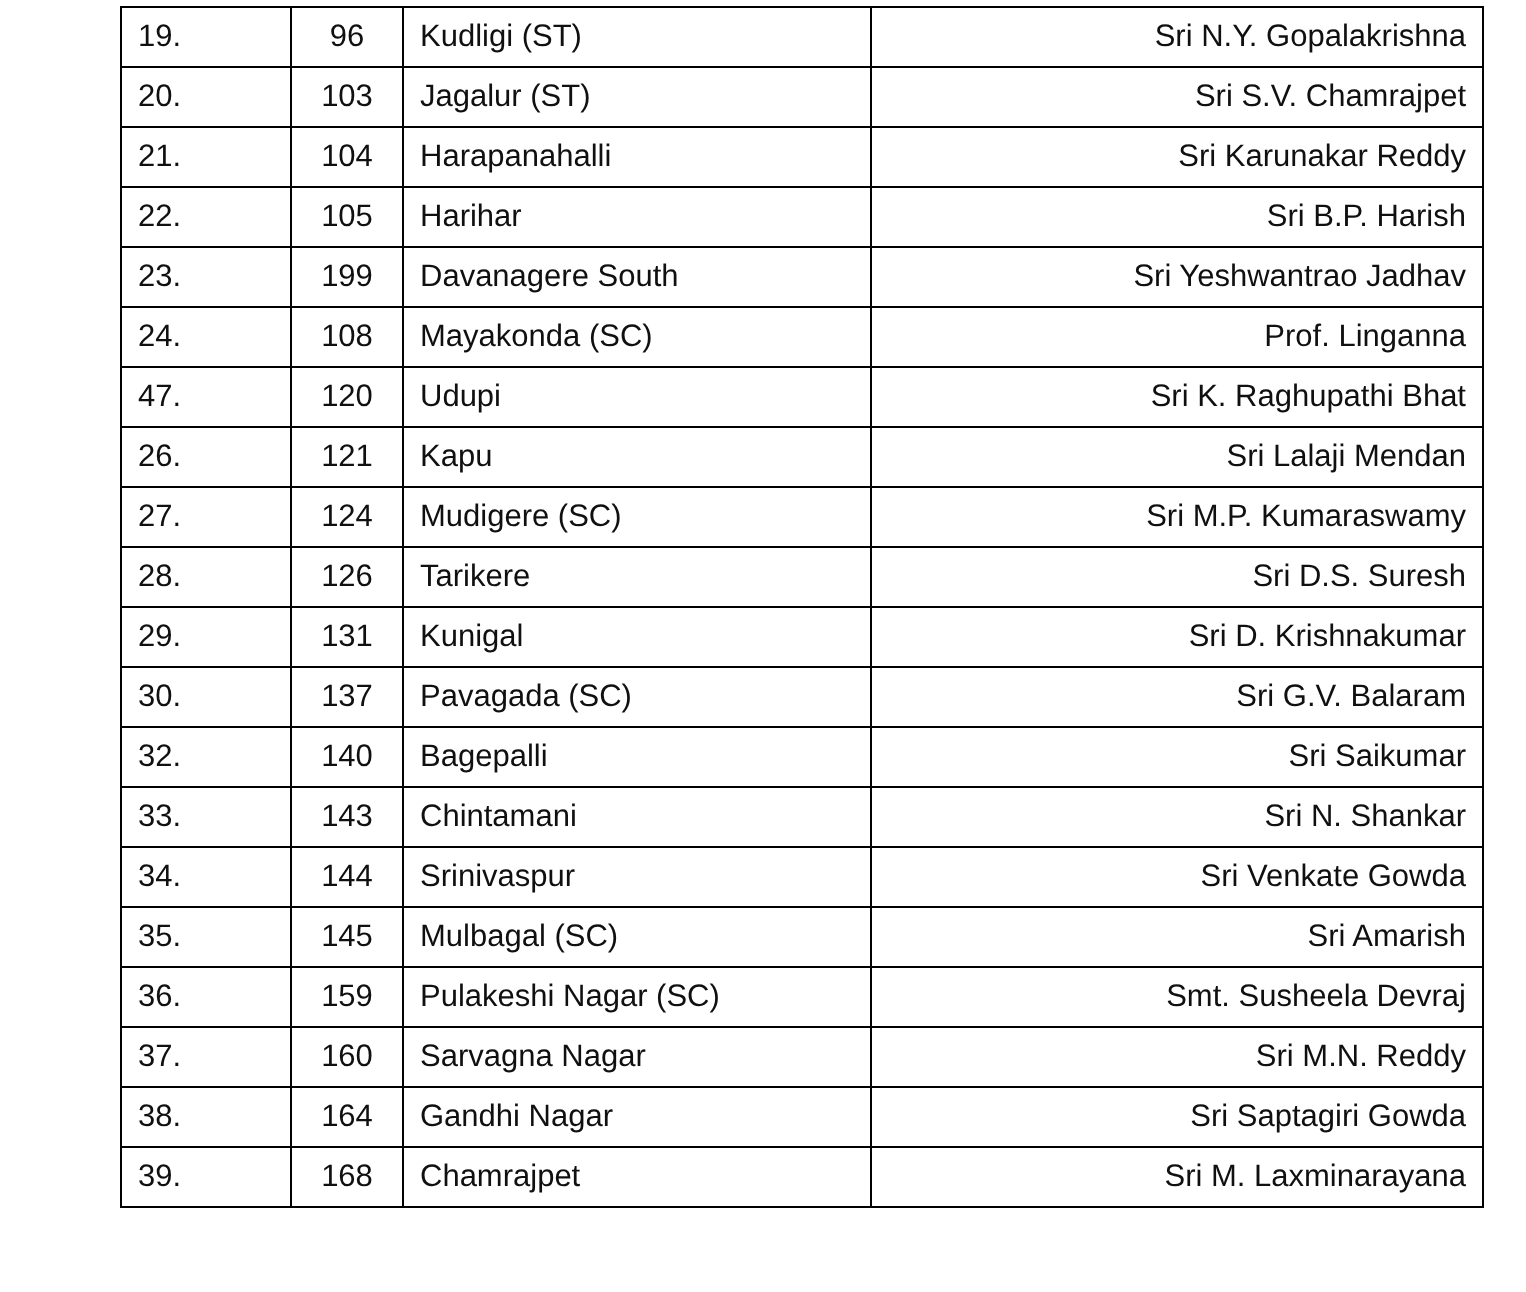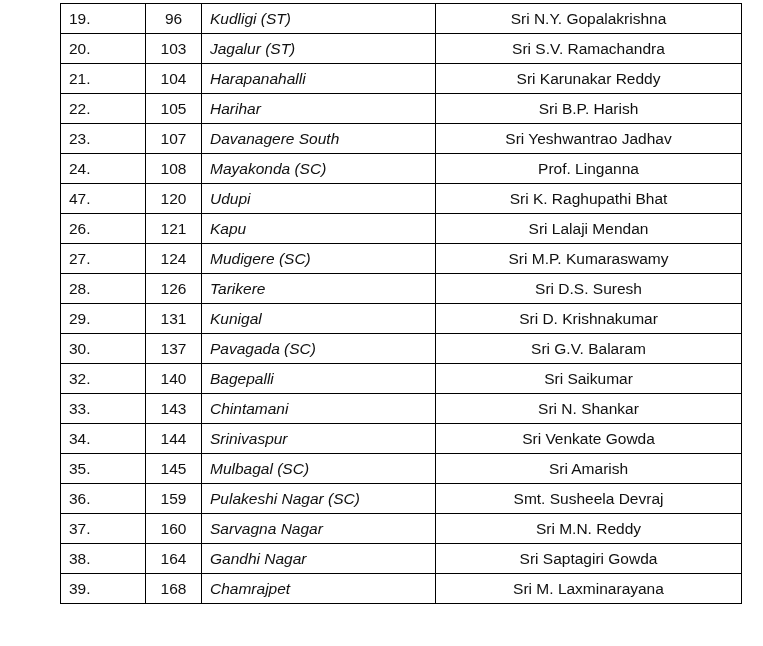--- a/index.html
+++ b/index.html
@@ -47,62 +47,61 @@
   }
   .col-number {
     width: 39px;
     text-align: center;
     padding-right: 7px;
   }
   .col-constituency {
     width: 217px;
     text-align: left;
     padding-left: 9px;
-    font-style: italic;
   }
   .col-candidate {
     width: 289px;
-    text-align: center;
+    text-align: right;
     padding-left: 9px;
     margin-top: 22px;
   }
 </style>
 </head>
 <body>
 
 <div class="page">
   <table class="candidate-table">
     <tbody>
         <tr>
           <td class="col-serial">19.</td>
           <td class="col-number">96</td>
           <td class="col-constituency">Kudligi (ST)</td>
           <td class="col-candidate">Sri N.Y. Gopalakrishna</td>
         </tr>
         <tr>
           <td class="col-serial">20.</td>
           <td class="col-number">103</td>
           <td class="col-constituency">Jagalur (ST)</td>
-          <td class="col-candidate">Sri S.V. Ramachandra</td>
+          <td class="col-candidate">Sri S.V. Chamrajpet</td>
         </tr>
         <tr>
           <td class="col-serial">21.</td>
           <td class="col-number">104</td>
           <td class="col-constituency">Harapanahalli</td>
           <td class="col-candidate">Sri Karunakar Reddy</td>
         </tr>
         <tr>
           <td class="col-serial">22.</td>
           <td class="col-number">105</td>
           <td class="col-constituency">Harihar</td>
           <td class="col-candidate">Sri B.P. Harish</td>
         </tr>
         <tr>
           <td class="col-serial">23.</td>
-          <td class="col-number">107</td>
+          <td class="col-number">199</td>
           <td class="col-constituency">Davanagere South</td>
           <td class="col-candidate">Sri Yeshwantrao Jadhav</td>
         </tr>
         <tr>
           <td class="col-serial">24.</td>
           <td class="col-number">108</td>
           <td class="col-constituency">Mayakonda (SC)</td>
           <td class="col-candidate">Prof. Linganna</td>
         </tr>
         <tr>

